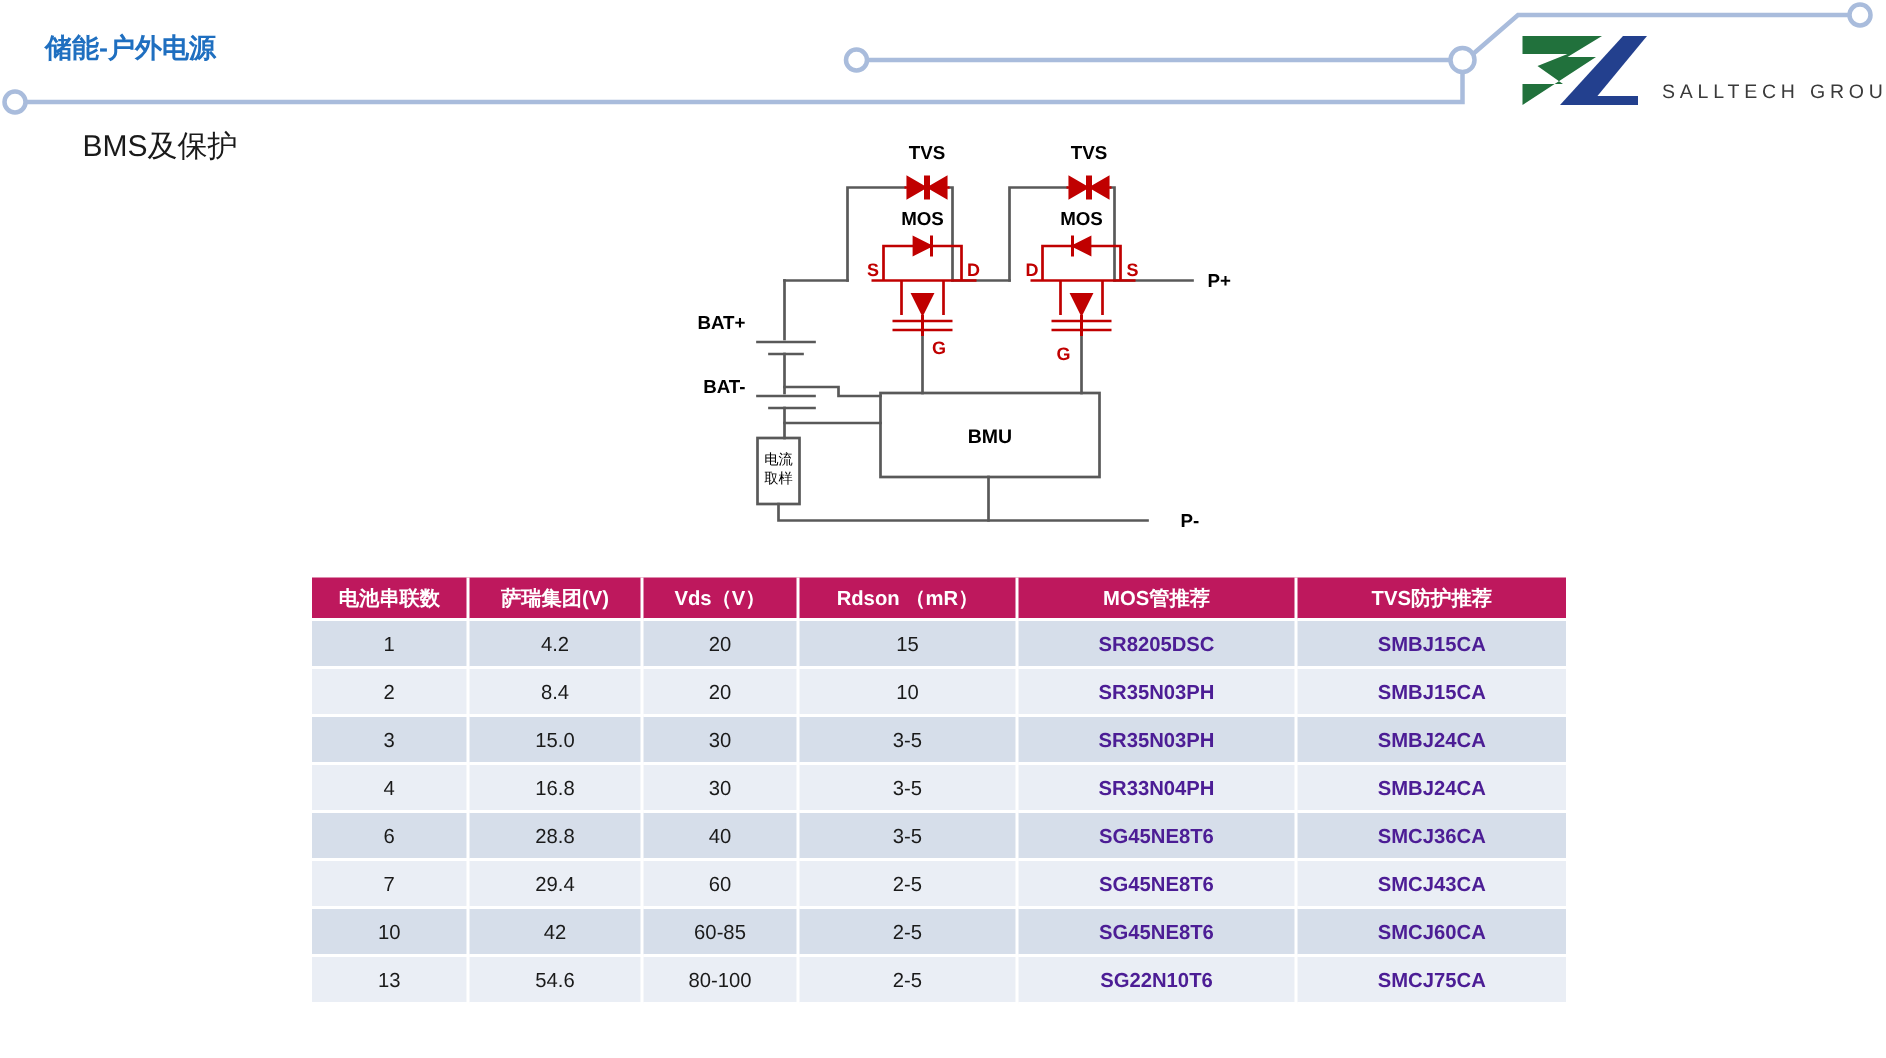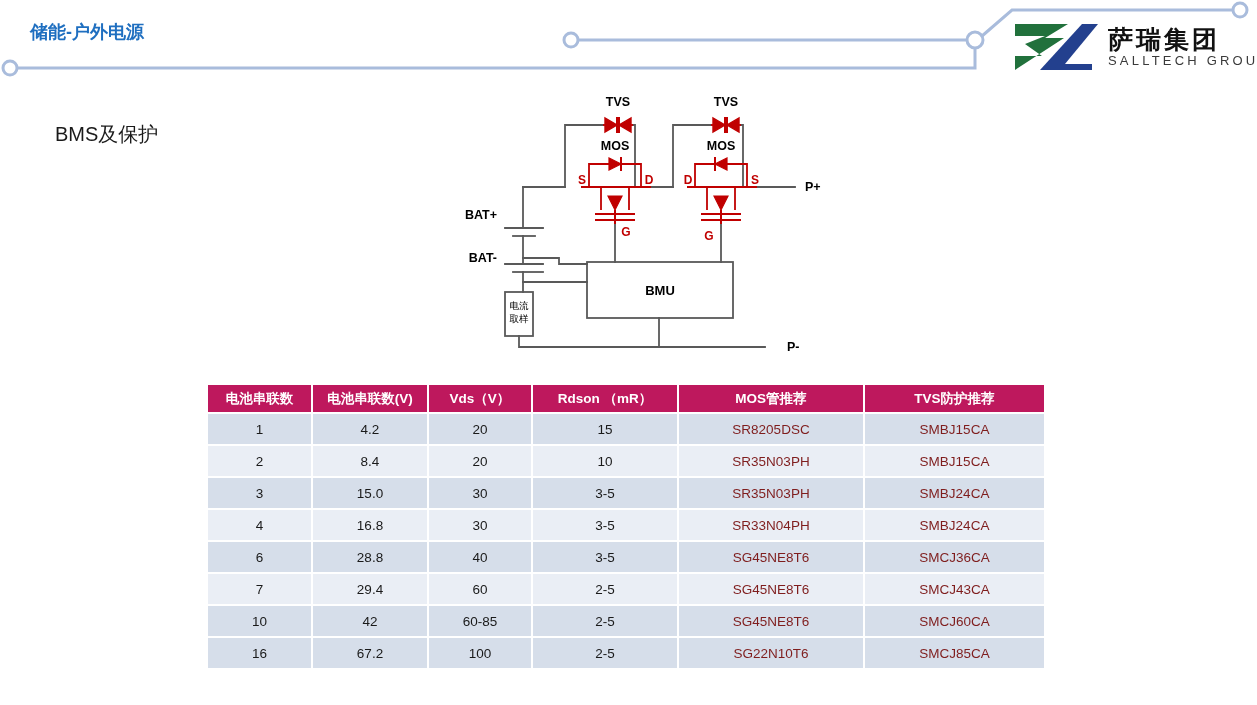--- a/index.html
+++ b/index.html
@@ -33,21 +33,20 @@
     position:absolute;left:96px;top:31px;
     font-size:13px;color:#3a3a3a;
     letter-spacing:3.2px;white-space:nowrap;
   }
 
   
   #subtitle{
     position:absolute;left:55px;top:84px;
     font-size:20px;color:#1a1a1a;
     white-space:nowrap;
-    margin-top:37px;
   }
 
   
   #circuit{position:absolute;left:455px;top:92px;width:400px;height:275px;}
 
   
   #spec-table{
     position:absolute;left:208px;top:385px;
     width:836px;
     border-collapse:collapse;
@@ -71,21 +70,21 @@
     text-align:center;
     font-size:13.5px;
     color:#1a1a1a;
     border-right:2px solid #ffffff;
     border-bottom:2px solid #ffffff;
     white-space:nowrap;
   }
   #spec-table td:last-child{border-right:none;}
   #spec-table tbody tr.odd td{background:#D6DEEA;}
   #spec-table tbody tr.even td{background:#EAEEF5;}
-  #spec-table td.part{color:#7f1d1d;font-weight:normal;}
+  #spec-table td.part{color:#4c1d95;font-weight:bold;}
 </style>
 </head>
 <body>
 
 <svg id="header-deco" viewBox="0 0 1257 90">
   <g stroke="#A9BCDC" stroke-width="3" fill="none">
 
     <path d="M578,40 L968,40"></path>
     <path d="M982,36 L1012,10 L1232,10"></path>
 
@@ -100,21 +99,20 @@
 <div id="slide-title">储能-户外电源</div>
 
 <div id="logo-block">
   <svg id="logo-mark" viewBox="0 0 86 50">
 
     <path d="M3,2 L56,2 L33,16 L52,16 L3,48 L3,34 L30,34 L13,22 L33,14 L3,14 Z" fill="#21713C"></path>
 
     <path d="M70,2 L86,2 L48,48 L28,48 Z" fill="#23408E"></path>
     <path d="M46,42 L80,42 L80,48 L42,48 Z" fill="#23408E"></path>
   </svg>
-  <div id="logo-text-cn">萨瑞集团</div>
   <div id="logo-text-en">SALLTECH GROUP</div>
 </div>
 
 <div id="subtitle">BMS及保护</div>
 
 <svg id="circuit" viewBox="0 0 400 275">
 
   <g stroke="#595959" stroke-width="1.8" fill="none" stroke-linecap="square">
 
     <path d="M68,95 L110,95"></path>
@@ -253,21 +251,21 @@
     <col style="width:104px">
       <col style="width:116px">
       <col style="width:104px">
     <col style="width:146px">
       <col style="width:186px">
       <col style="width:180px">
   </colgroup>
   <thead>
     <tr>
       <th>电池串联数</th>
-      <th>电池串联数(V)</th>
+      <th>萨瑞集团(V)</th>
       <th>Vds（V）</th>
       <th>Rdson （mR）</th>
       <th>MOS管推荐</th>
       <th>TVS防护推荐</th>
     </tr>
   </thead>
   <tbody id="spec-table-body">
       <tr class="odd">
         <td>1</td>
         <td>4.2</td>
@@ -317,22 +315,22 @@
         <td class="part">SMCJ43CA</td>
       </tr>
       <tr class="odd">
         <td>10</td>
         <td>42</td>
         <td>60-85</td>
         <td>2-5</td>
         <td class="part">SG45NE8T6</td>
         <td class="part">SMCJ60CA</td>
       </tr>
-      <tr class="odd">
-        <td>16</td>
-        <td>67.2</td>
-        <td>100</td>
+      <tr class="even">
+        <td>13</td>
+        <td>54.6</td>
+        <td>80-100</td>
         <td>2-5</td>
         <td class="part">SG22N10T6</td>
-        <td class="part">SMCJ85CA</td>
+        <td class="part">SMCJ75CA</td>
       </tr>
     </tbody>
 </table>
 
 </body></html>

